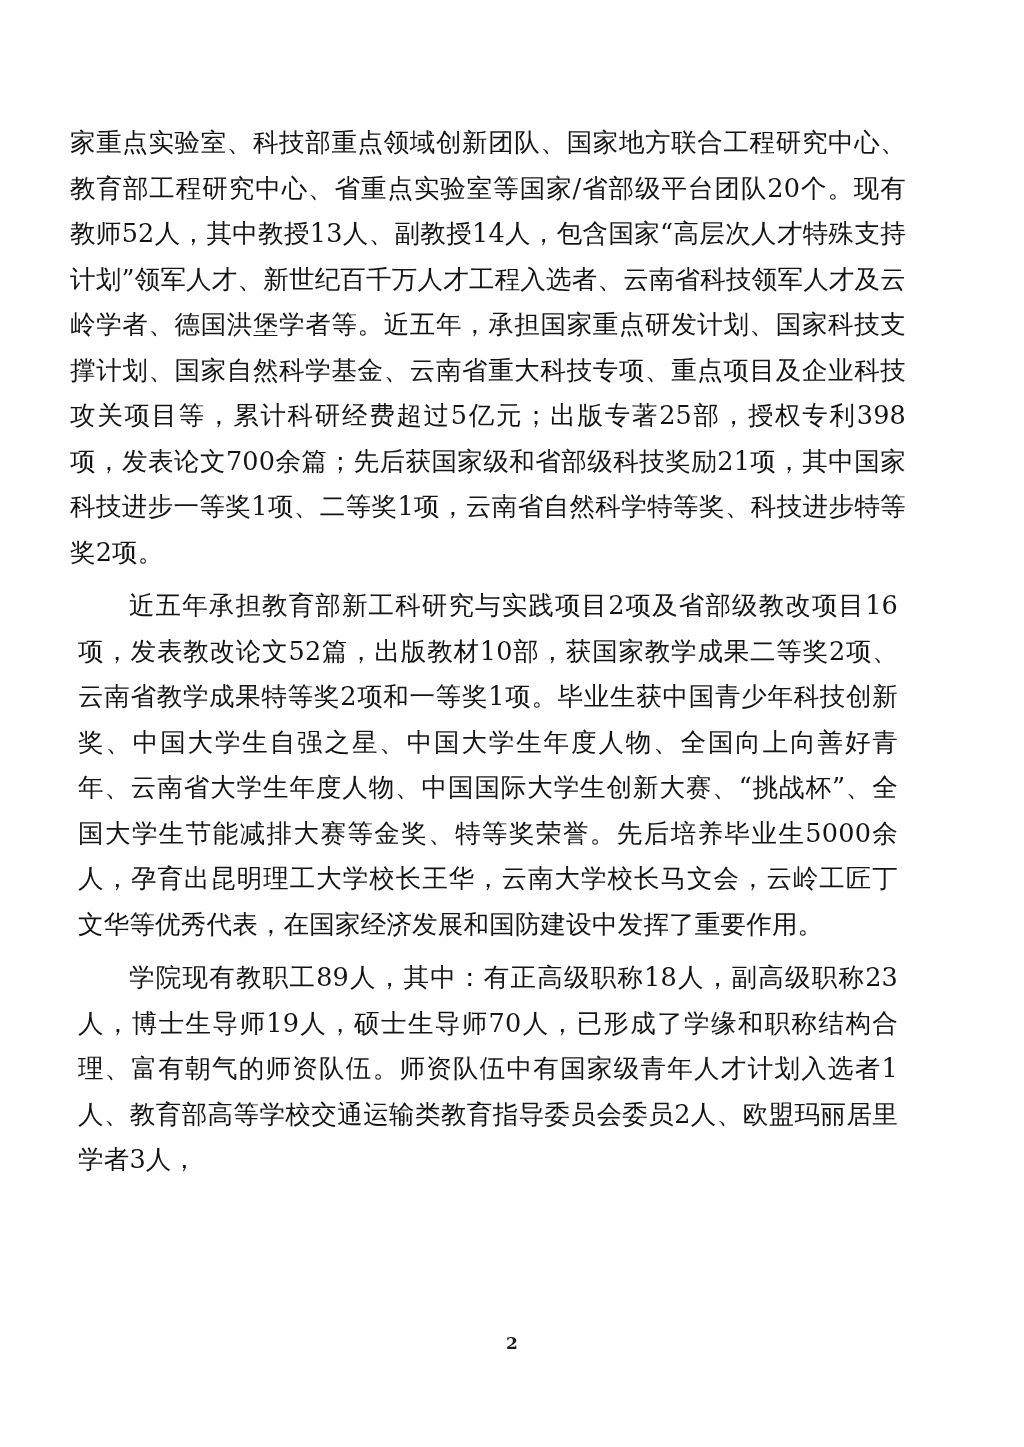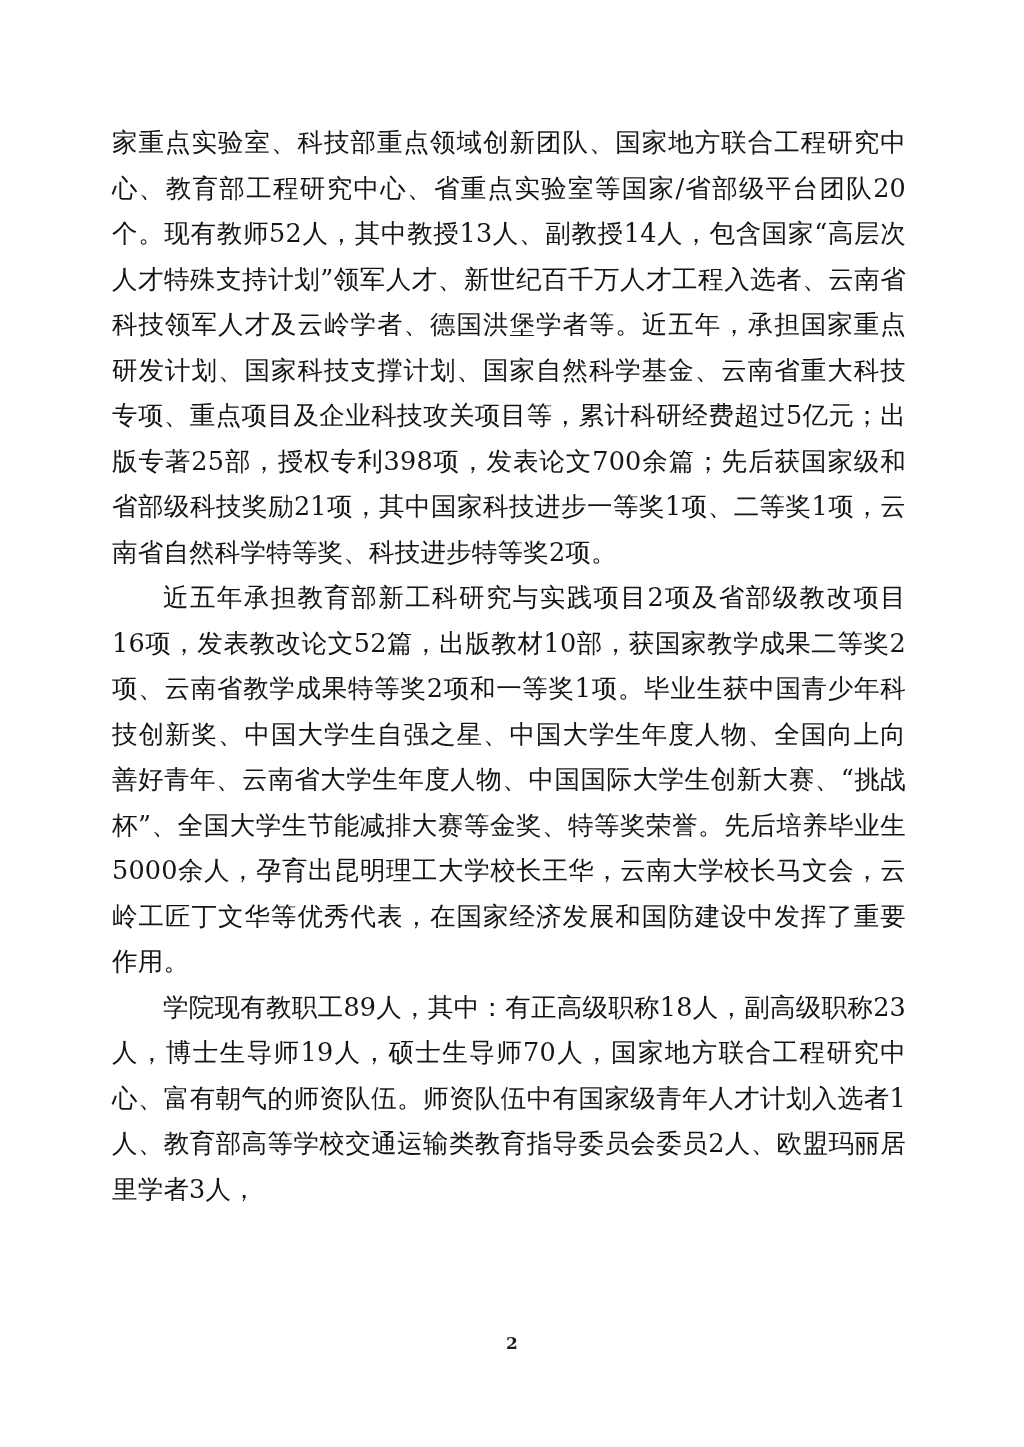--- a/index.html
+++ b/index.html
@@ -12,36 +12,36 @@
     height: 1447px;
     font-family: "DejaVu Serif", "Liberation Serif", serif;
     color: #141414;
     position: relative;
     overflow: hidden;
   }
   .page {
     box-sizing: border-box;
     width: 1024px;
     height: 1447px;
-    padding: 120px 118px 40px 112px;
+    padding: 120px 118px 40px 70px;
     position: relative;
   }
   .doc-body {
     font-size: 25.5px;
     line-height: 45.5px;
     text-align: justify;
     text-justify: inter-ideograph;
     letter-spacing: 0.2px;
   }
   p.para {
     margin: 0;
     text-indent: 0;
   }
   p.indent {
-    margin: 0;
+    margin: 8px;
     text-indent: 2em;
   }
   .lead {
     font-weight: bold;
     letter-spacing: 2px;
   }
   .page-number {
     position: absolute;
     left: 0;
     right: 0;
@@ -57,18 +57,18 @@
 <body>
 
 <div class="page">
   <div class="doc-body">
 
     <p class="para">家重点实验室、科技部重点领域创新团队、国家地方联合工程研究中心、教育部工程研究中心、省重点实验室等国家/省部级平台团队20个。现有教师52人，其中教授13人、副教授14人，包含国家“高层次人才特殊支持计划”领军人才、新世纪百千万人才工程入选者、云南省科技领军人才及云岭学者、德国洪堡学者等。近五年，承担国家重点研发计划、国家科技支撑计划、国家自然科学基金、云南省重大科技专项、重点项目及企业科技攻关项目等，累计科研经费超过5亿元；出版专著25部，授权专利398项，发表论文700余篇；先后获国家级和省部级科技奖励21项，其中国家科技进步一等奖1项、二等奖1项，云南省自然科学特等奖、科技进步特等奖2项。</p>
 
     <p class="indent">近五年承担教育部新工科研究与实践项目2项及省部级教改项目16项，发表教改论文52篇，出版教材10部，获国家教学成果二等奖2项、云南省教学成果特等奖2项和一等奖1项。毕业生获中国青少年科技创新奖、中国大学生自强之星、中国大学生年度人物、全国向上向善好青年、云南省大学生年度人物、中国国际大学生创新大赛、“挑战杯”、全国大学生节能减排大赛等金奖、特等奖荣誉。先后培养毕业生5000余人，孕育出昆明理工大学校长王华，云南大学校长马文会，云岭工匠丁文华等优秀代表，在国家经济发展和国防建设中发挥了重要作用。</p>
 
 
-    <p class="indent">学院现有教职工89人，其中：有正高级职称18人，副高级职称23人，博士生导师19人，硕士生导师70人，国家地方联合工程研究中心、富有朝气的师资队伍。师资队伍中有国家级青年人才计划入选者1人、教育部高等学校交通运输类教育指导委员会委员2人、欧盟玛丽居里学者3人，</p>
+    <p class="indent">学院现有教职工89人，其中：有正高级职称18人，副高级职称23人，博士生导师19人，硕士生导师70人，已形成了学缘和职称结构合理、富有朝气的师资队伍。师资队伍中有国家级青年人才计划入选者1人、教育部高等学校交通运输类教育指导委员会委员2人、欧盟玛丽居里学者3人，</p>
 
   </div>
 
   <div class="page-number">2</div>
 </div>
 
 </body></html>

